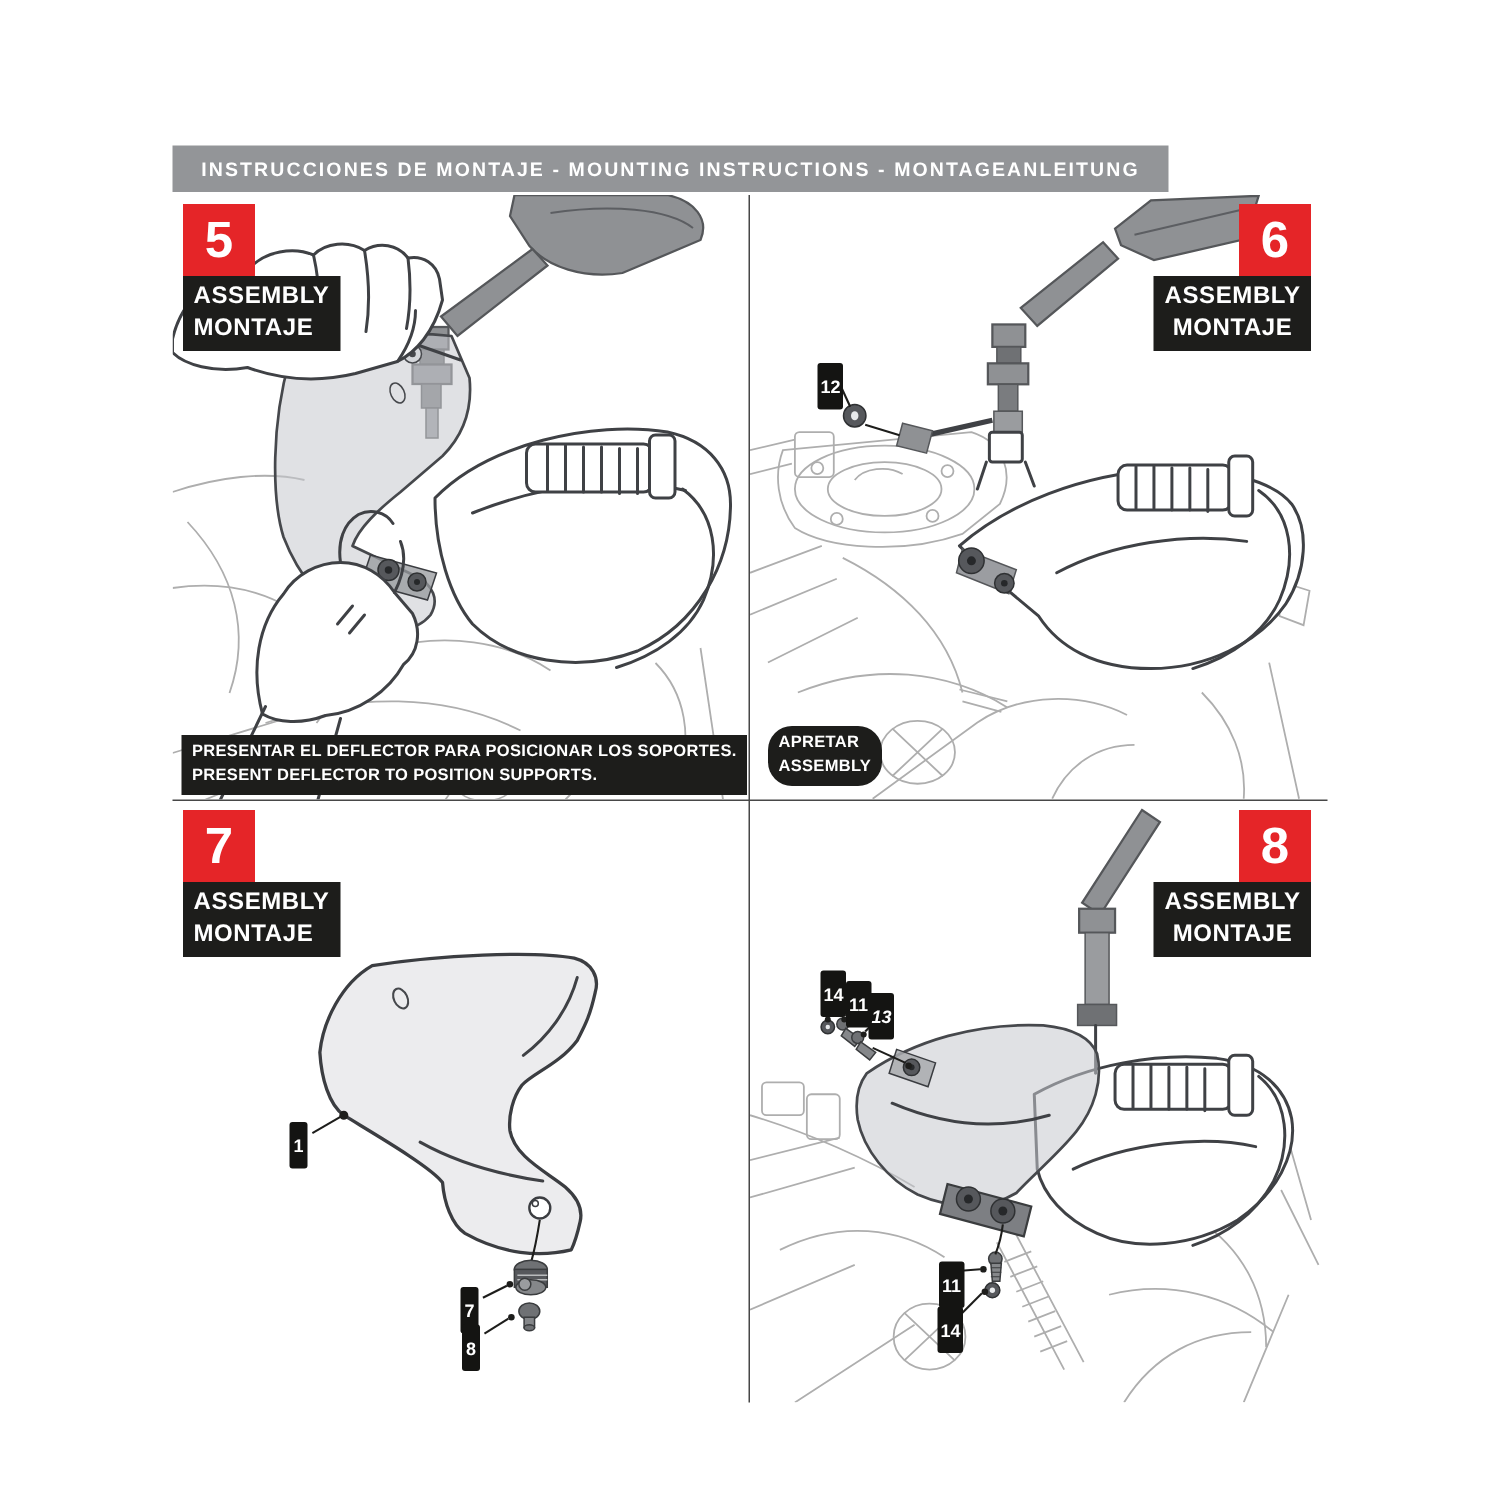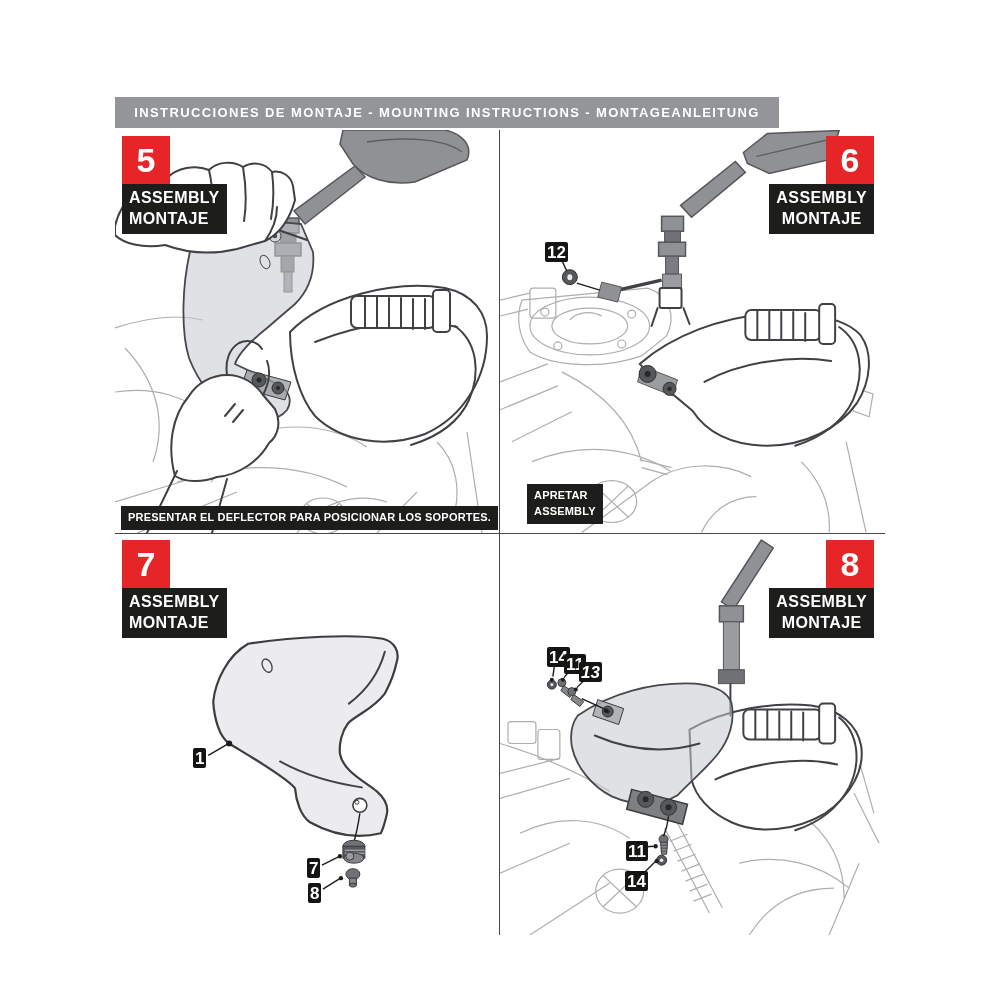--- a/index.html
+++ b/index.html
@@ -33,25 +33,25 @@
     letter-spacing:.4px; padding:4px 7px; line-height:1.3; white-space:nowrap;
   }
   .badge-right .badge-label { text-align:center; }
 
   .caption {
     position:absolute; background:var(--label-black,#1d1d1b); color:#fff;
     font-size:11px; font-weight:bold; letter-spacing:.2px; line-height:1.45;
     padding:4px 7px; z-index:3; white-space:nowrap;
   }
   #panel-5 .caption { left:6px;  bottom:3px; }
-  #panel-6 .caption { left:27px; bottom:9px; }
+  #panel-6 .caption { left:12px; bottom:9px;border-radius:16px; }
 
   .callout {
-    position:absolute; min-width:12px; height:20px; padding:1px 2px 0;
-    background:#141412; color:#fff; font-size:17px; font-weight:bold;
+    position:absolute; min-width:12px; height:31px; padding:1px 2px 0;
+    background:#141412; color:#fff; font-size:12px; font-weight:bold;
     display:flex; align-items:center; justify-content:center; border-radius:2px;
     z-index:2; box-sizing:border-box; line-height:1;
   }
 
   
   .lt   { stroke:#aeaeae; stroke-width:1.2; fill:none; }
   .ln   { stroke:#3f4145; stroke-width:2; fill:none; stroke-linecap:round; stroke-linejoin:round; }
   .fw   { fill:#ffffff; stroke:#3f4145; stroke-width:2; stroke-linejoin:round; }
   .gry  { fill:#8f9194; stroke:#55575a; stroke-width:1.5; }
   .defl { fill:rgba(199,201,206,.55); stroke:#46484c; stroke-width:1.8; stroke-linejoin:round; }
@@ -121,20 +121,21 @@
     </svg>
     <div class="badge badge-left">
       <div class="badge-number">5</div>
       <div class="badge-label">
         <div>ASSEMBLY</div>
         <div>MONTAJE</div>
       </div>
     </div>
     <div class="caption">
       <div>PRESENTAR EL DEFLECTOR PARA POSICIONAR LOS SOPORTES.</div>
+      <div>PRESENT DEFLECTOR TO POSITION SUPPORTS.</div>
     </div>
   </div>
 
   <div class="panel" id="panel-6">
     <svg viewBox="0 0 386 403">
       <g>
         <path class="lt" d="M22,170 L148,158 C170,165 177,186 167,206 L142,226 C102,240 52,236 30,222 C18,206 16,186 22,170 Z"></path>
         <ellipse class="lt" cx="90" cy="196" rx="60" ry="29"></ellipse>
         <ellipse class="lt" cx="90" cy="196" rx="38" ry="18"></ellipse>
         <path class="lt" d="M70,190 C76,182 92,180 102,186"></path>

